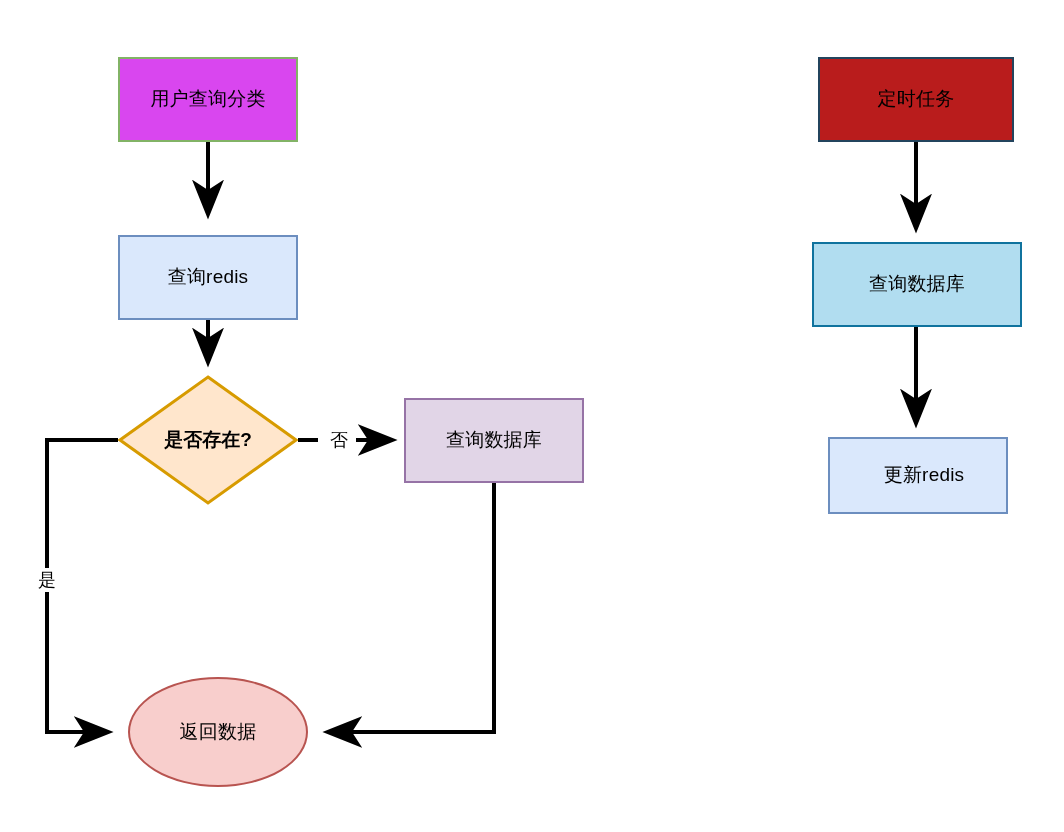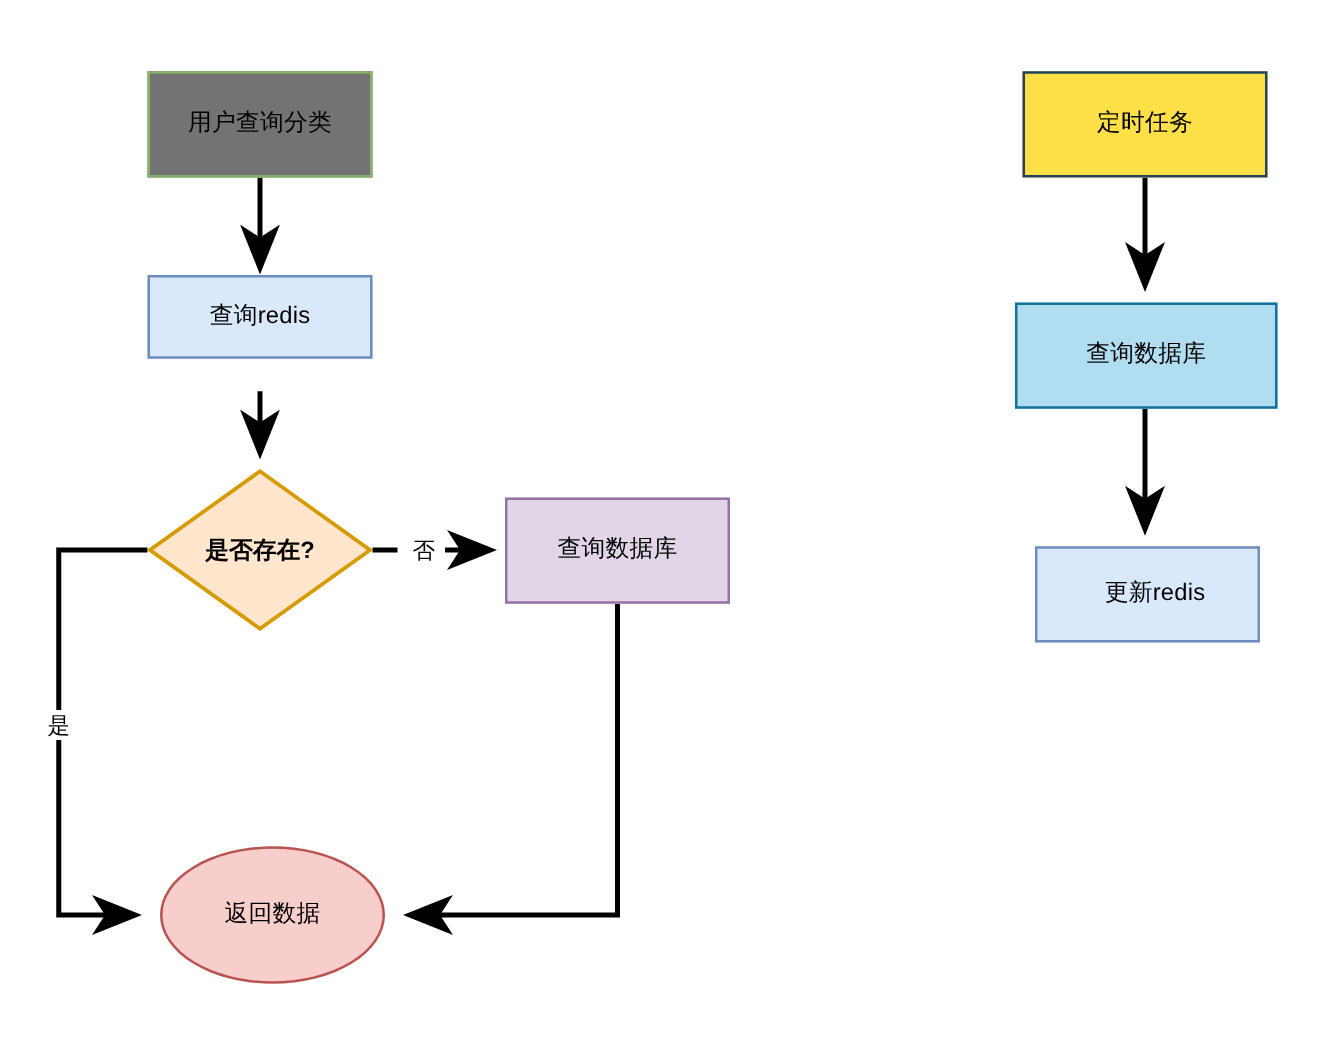--- a/index.html
+++ b/index.html
@@ -105,44 +105,44 @@
 
     <g>
       <path d="M916,142 L916,228" stroke="#000000" stroke-width="4" fill="none" marker-end="url(#arrowhead)"></path>
     </g>
 
     <g>
       <path d="M916,327 L916,423" stroke="#000000" stroke-width="4" fill="none" marker-end="url(#arrowhead)"></path>
     </g>
   </svg>
 
-  <div class="node rect" style="left: 118px; top: 57px; width: 180px; height: 85px; background: #737373; border-color: rgb(130, 179, 102);">
+  <div class="node rect" style="left: 118px; top: 57px; width: 180px; height: 85px; background: #d946ef; border-color: rgb(130, 179, 102);">
     <span>用户查询分类</span>
   </div>
 
-  <div class="node rect" style="left: 118px; top: 220px; width: 180px; height: 67px; background: rgb(218, 232, 252); border-color: rgb(108, 142, 191);">
+  <div class="node rect" style="left: 118px; top: 235px; width: 180px; height: 85px; background: rgb(218, 232, 252); border-color: rgb(108, 142, 191);">
     <span>查询redis</span>
   </div>
 
   <div class="diamond-wrap" style="left: 118px; top: 375px; width: 180px; height: 130px;">
     <svg class="diamond-shape" viewBox="0 0 180 130" preserveAspectRatio="none">
       <polygon points="90,2 178,65 90,128 2,65" fill="#ffe6cc" stroke="#d79b00" stroke-width="3"></polygon>
     </svg>
     <span class="diamond-label">是否存在?</span>
   </div>
 
   <div class="node rect" style="left: 404px; top: 398px; width: 180px; height: 85px; background: rgb(225, 213, 231); border-color: rgb(150, 115, 166);">
     <span>查询数据库</span>
   </div>
 
   <div class="node ellipse" style="left: 128px; top: 677px; width: 180px; height: 110px; background: rgb(248, 206, 204); border-color: rgb(184, 84, 80); text-align: center;">
     <span>返回数据</span>
   </div>
 
-  <div class="node rect" style="left: 818px; top: 57px; width: 196px; height: 85px; background: #fde047; border-color: rgb(35, 68, 93);">
+  <div class="node rect" style="left: 818px; top: 57px; width: 196px; height: 85px; background: #b91c1c; border-color: rgb(35, 68, 93);">
     <span>定时任务</span>
   </div>
 
   <div class="node rect" style="left: 812px; top: 242px; width: 210px; height: 85px; background: rgb(177, 221, 240); border-color: rgb(16, 115, 158);">
     <span>查询数据库</span>
   </div>
 
   <div class="node rect" style="left: 828px; top: 437px; width: 180px; height: 77px; background: rgb(218, 232, 252); border-color: rgb(108, 142, 191); padding-left: 12px;">
     <span>更新redis</span>
   </div>

